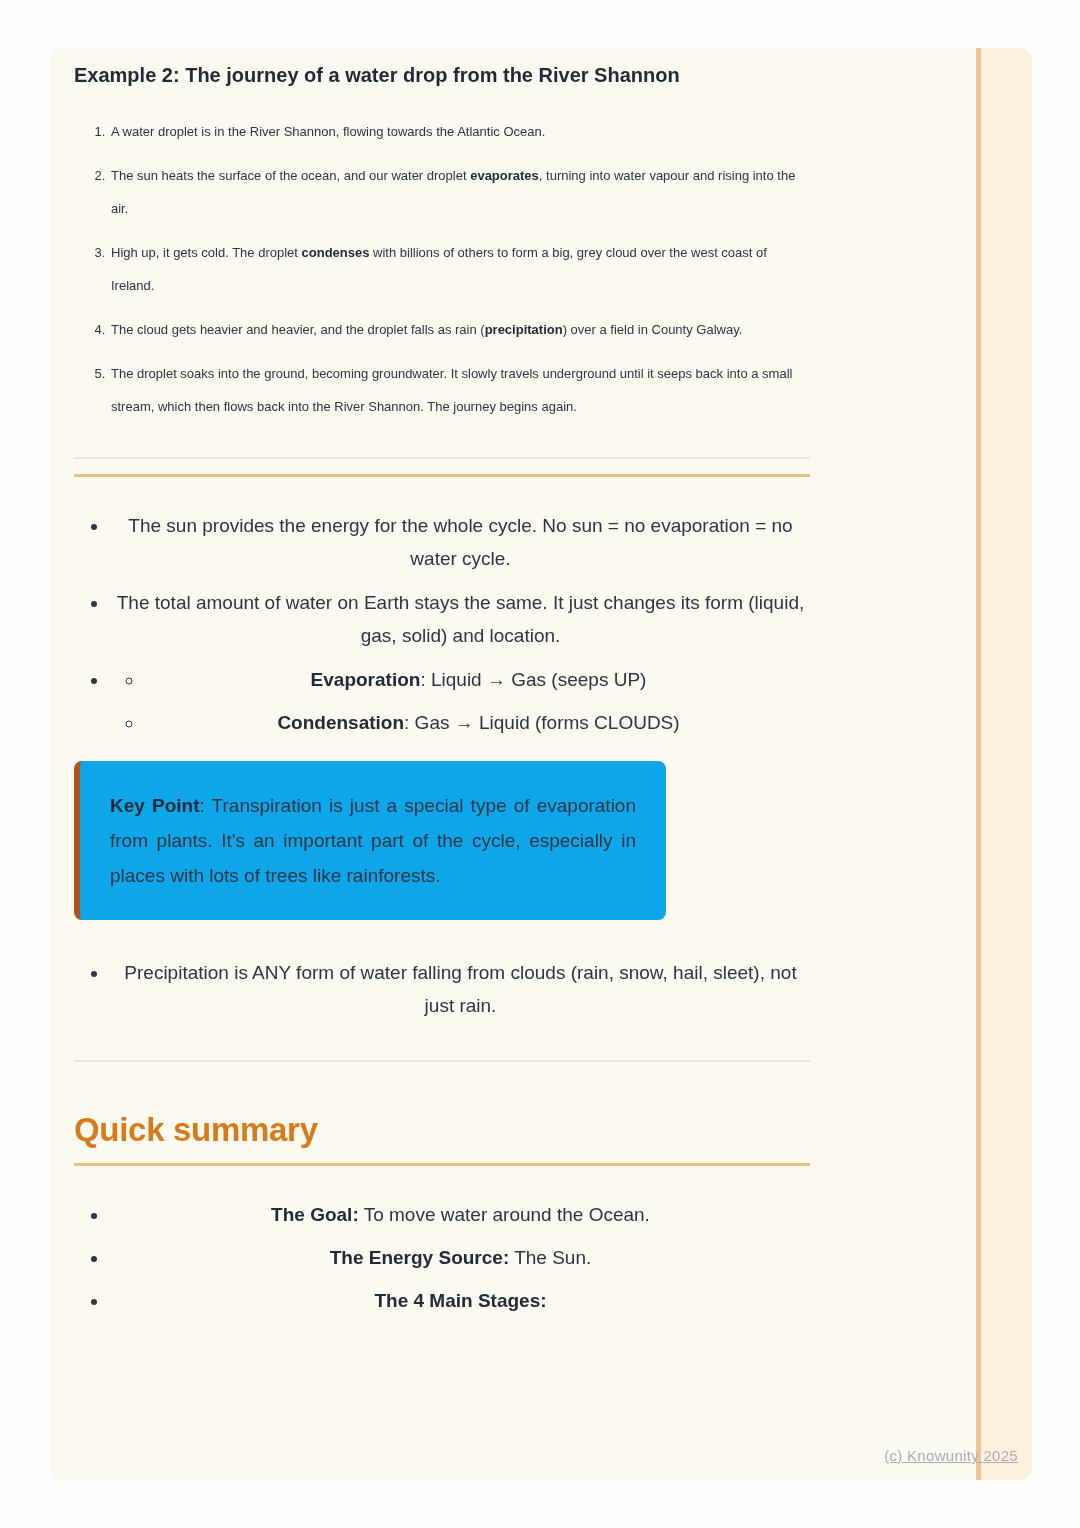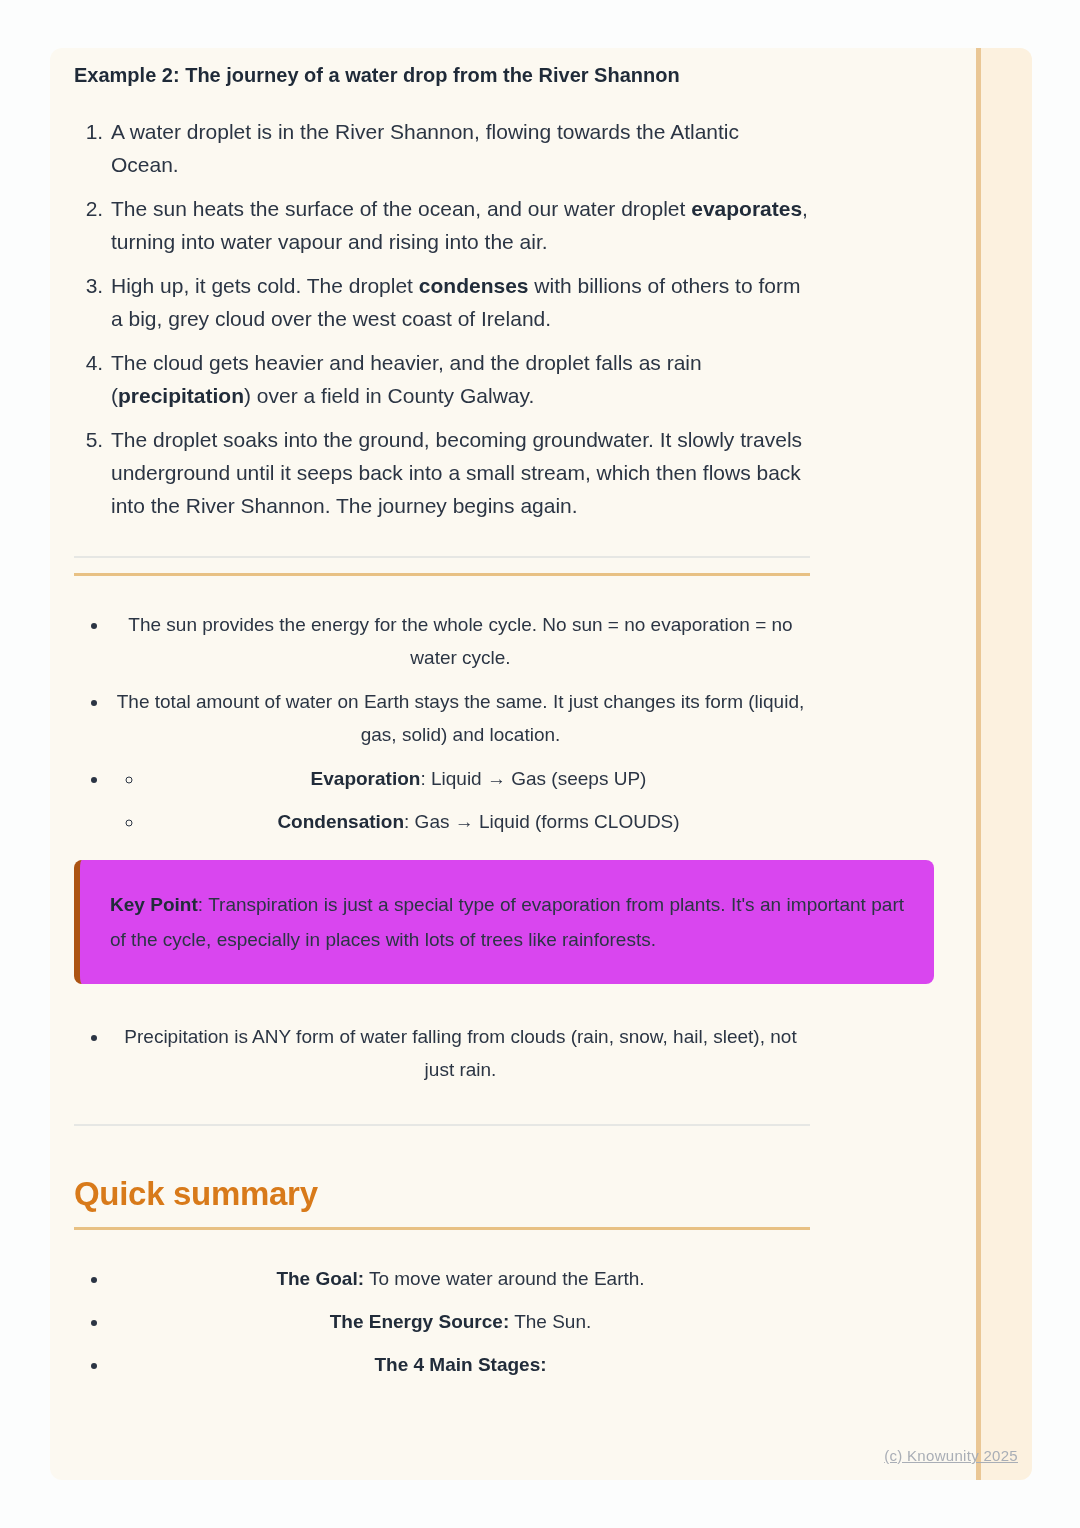--- a/index.html
+++ b/index.html
@@ -18,40 +18,40 @@
   .side-strip{
     position:absolute;top:0;right:0;width:51px;height:100%;
     background:#FCF1DF;border-left:5px solid #EAC795;
   }
   .content{position:absolute;left:24px;top:0;width:736px;}
   .example-heading{
     margin:14px 0 0 0;font-size:20px;line-height:27px;font-weight:700;color:#1F2A38;
   }
   ol.steps{
     margin:26px 0 0 0;padding:0 0 0 35px;
-    font-size:21px;line-height:33px;
+    font-size:13px;line-height:33px;
   }
   ol.steps li{margin-bottom:11px;padding-left:2px;}
   h2.section-heading{
     margin:54px 0 0 0;font-size:33px;line-height:36px;font-weight:700;
     color:#D87A1A;letter-spacing:-0.3px;
   }
   .h2-underline{height:3px;background:#E8C184;margin-top:15px;width:100%;}
   ul.bullets{
     margin:32px 0 0 0;padding:0 0 0 35px;list-style:disc;
     font-size:19px;line-height:33px;text-align:center;
   }
   ul.bullets li{margin-bottom:11px;padding-left:2px;}
   ul.sub-bullets{
     list-style:circle;margin:5px 0 0 0;padding:0 0 0 33px;
   }
   ul.sub-bullets li{margin:8px 0 10px 0;padding-left:3px;}
   .callout{
-    box-sizing:border-box;width:860px;margin-top:22px;
-    background:#d946ef;border-left:6px solid #AC5413;border-radius:8px;
+    box-sizing:border-box;width:592px;margin-top:22px;
+    background:#0ea5e9;border-left:6px solid #AC5413;border-radius:8px;
     padding:27px 30px;
   }
   .callout p{
     margin:0;font-size:19px;line-height:35px;text-align:justify;color:#2B3544;
   }
   ul.bullets.after-callout{margin-top:36px;}
   hr.divider{
     border:none;border-top:2px solid #E6E7E4;margin:34px 0 0 0;width:100%;
   }
   hr.divider.second{margin-top:38px;}
@@ -102,21 +102,21 @@
       <ul class="bullets after-callout" id="after-callout-list">
           <li><span>Precipitation is ANY form of water falling from clouds (rain, snow, hail, sleet), not just rain.</span></li>
         </ul>
 
       <hr class="divider second">
 
       <h2 class="section-heading summary">Quick summary</h2>
       <div class="h2-underline"></div>
 
       <ul class="bullets summary-list" id="summary-list">
-          <li><strong>The Goal:</strong><span> To move water around the Earth.</span></li>
+          <li><strong>The Goal:</strong><span> To move water around the Ocean.</span></li>
           <li><strong>The Energy Source:</strong><span> The Sun.</span></li>
           <li><strong>The 4 Main Stages:</strong></li>
         </ul>
     </div>
 
     <div class="watermark">(c) Knowunity 2025</div>
   </div>
 </div>
 
 </body></html>

